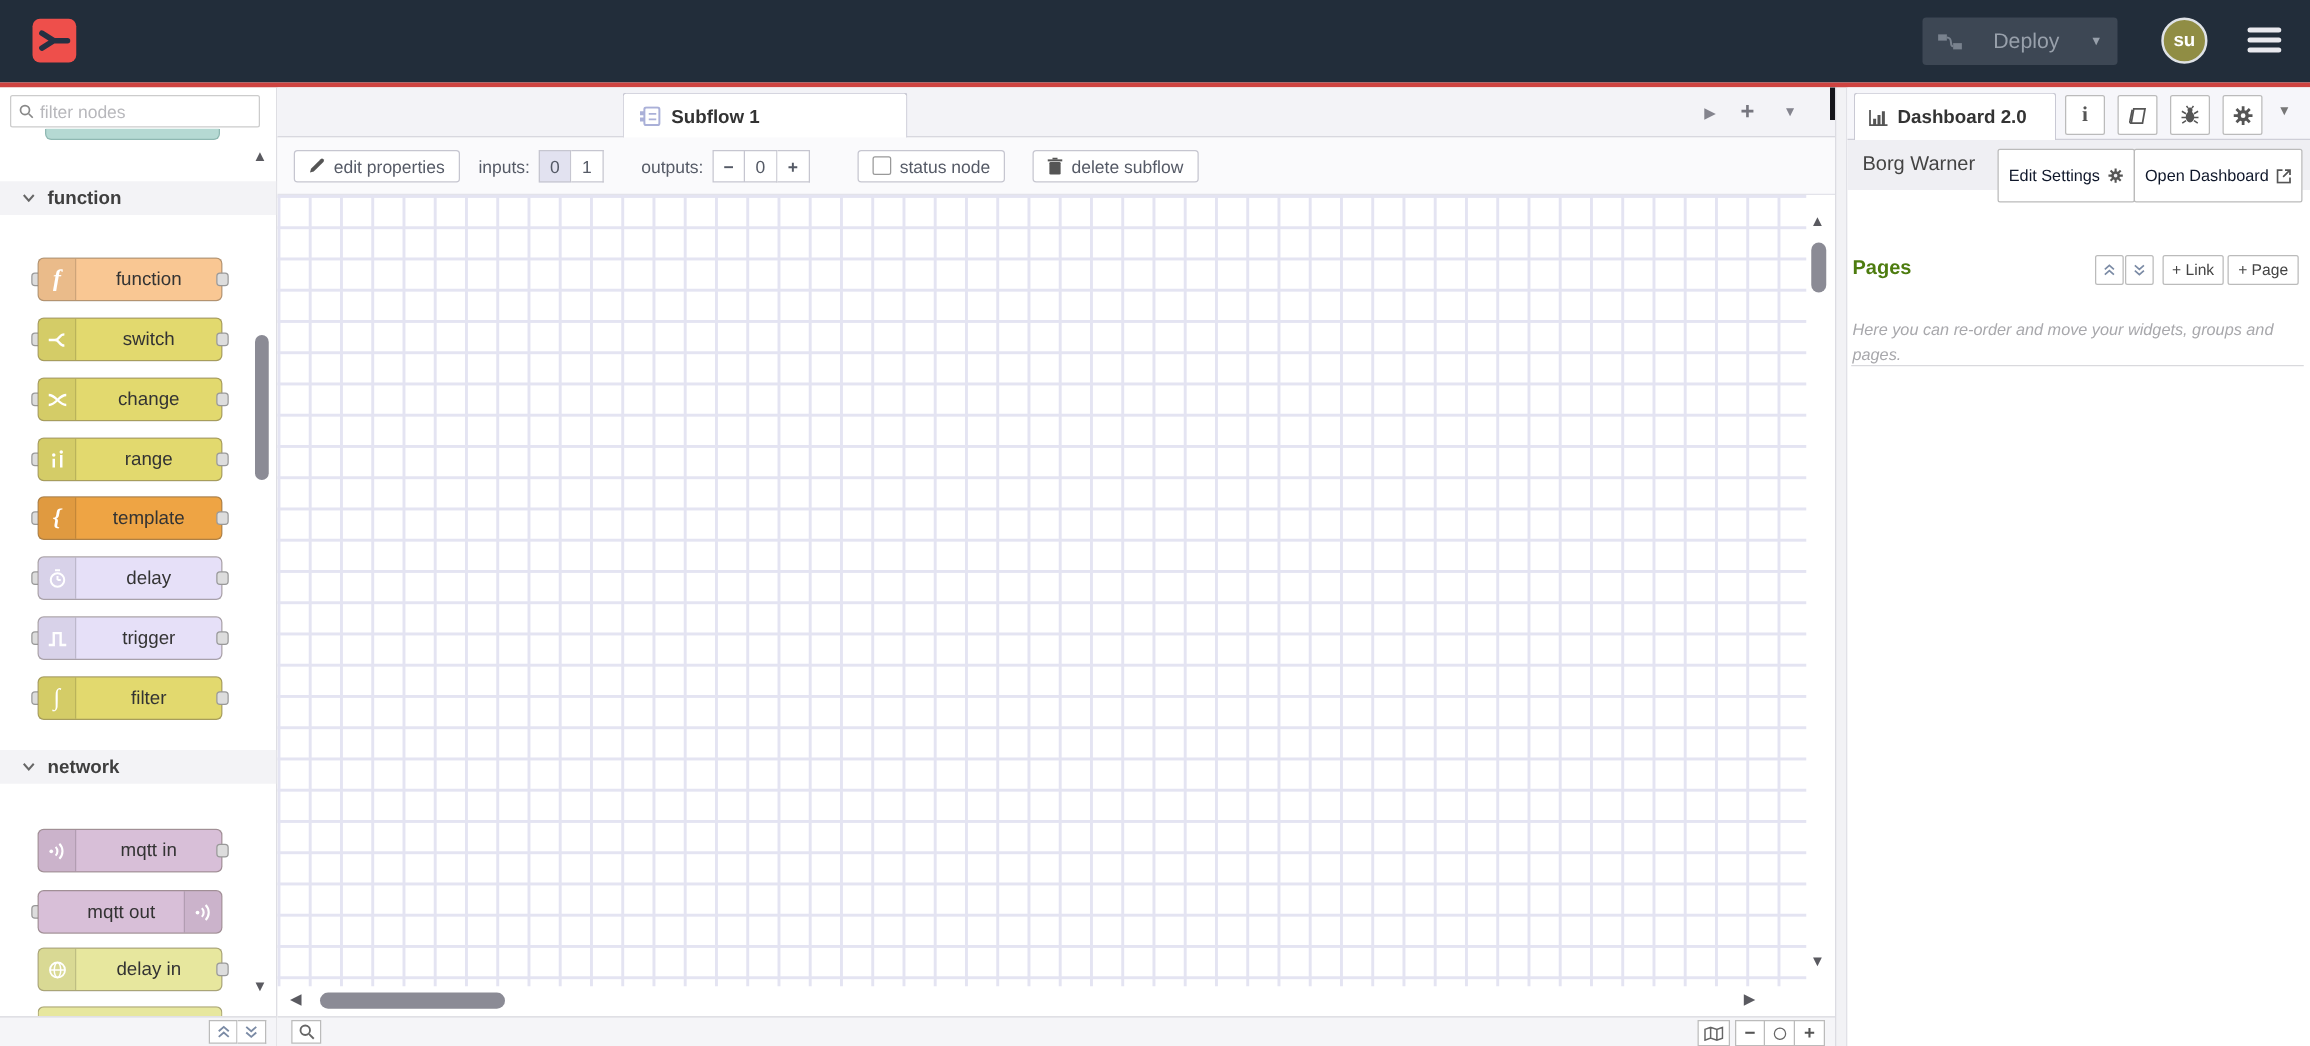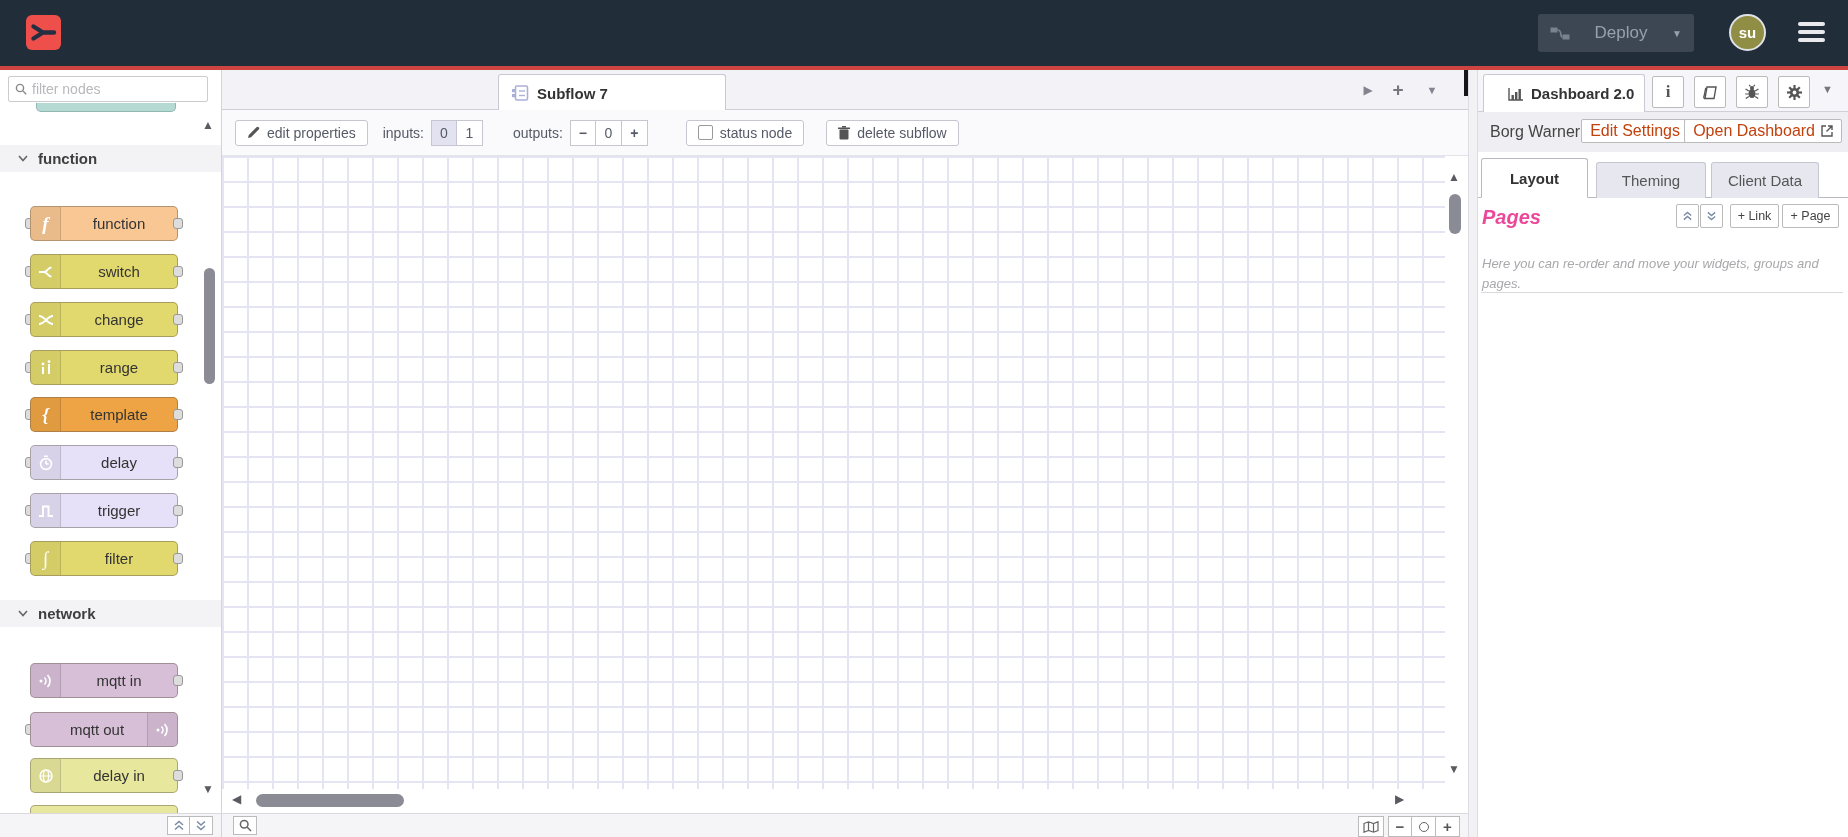--- a/index.html
+++ b/index.html
@@ -77,34 +77,34 @@
   .zoomgrp div + div { border-left:none; }
   .circle-glyph { width:10px; height:10px; border:1.5px solid #666; border-radius:50%; }
 
   
   #splitter { position:absolute; left:1468px; top:70px; width:10px; height:767px; background:#f2f2f5; border-left:1px solid #dcdce2; border-right:1px solid #dcdce2; }
 
   
   #sidebar { position:absolute; left:1478px; top:70px; width:370px; height:767px; background:#fff; }
   #sb-tabrow { position:absolute; left:0; top:0; width:100%; height:42px; background:#f6f6fa; border-bottom:1px solid #cfcfd8; }
   #sb-tab { position:absolute; left:5px; top:4px; width:162px; height:38px; background:#fff; border:1px solid #c9c9d4; border-bottom:none;
-            border-radius:3px 3px 0 0; display:flex; align-items:center; gap:7px; padding-left:24px; font-size:15px; font-weight:bold; color:#333; }
+            border-radius:3px 3px 0 0; display:flex; align-items:center; gap:7px; padding-left:11px; font-size:15px; font-weight:bold; color:#333; }
   .sb-ibtn { position:absolute; top:6px; width:32px; height:32px; background:#fff; border:1px solid #bbb; border-radius:2px;
              display:flex; align-items:center; justify-content:center; color:#555; }
   #borg-row { position:absolute; left:0; top:42px; width:100%; height:40px; background:#efeff3; }
   #borg-label { position:absolute; left:12px; top:0; height:40px; line-height:40px; font-size:16px; color:#444; }
-  .sm-btn { position:absolute; top:7px; height:24px; background:#fff; border:1px solid #bbb; border-radius:2px; display:flex; align-items:center;
-            justify-content:center; gap:6px; font-size:16px; color:#c2410c; padding:0 8px; }
+  .sm-btn { position:absolute; top:7px; height:43px; background:#fff; border:1px solid #bbb; border-radius:2px; display:flex; align-items:center;
+            justify-content:center; gap:6px; font-size:13px; color:#0f172a; padding:0 8px; }
   #sb-tabs { position:absolute; left:0; top:88px; width:100%; height:40px; border-bottom:1px solid #b9b9c2; }
   .sbtab { position:absolute; font-size:15px; display:flex; align-items:center; justify-content:center; }
   .sbtab.active { left:3px; top:0; width:107px; height:40px; background:#fff; border:1px solid #b9b9c2; border-bottom:1px solid #fff;
                   border-radius:3px 3px 0 0; font-weight:bold; color:#333; z-index:2; }
   .sbtab.t1 { left:118px; top:4px; width:110px; height:36px; background:#e7e7f0; border:1px solid #c6c6cf; border-bottom:none; border-radius:3px 3px 0 0; color:#555; }
   .sbtab.t2 { left:233px; top:4px; width:108px; height:36px; background:#e7e7f0; border:1px solid #c6c6cf; border-bottom:none; border-radius:3px 3px 0 0; color:#555; }
-  #pages-title { position:absolute; left:4px; top:136px; font-size:20px; font-weight:bold; color:#ec4899;font-style:italic; }
+  #pages-title { position:absolute; left:4px; top:136px; font-size:16px; font-weight:bold; color:#4d7c0f; }
   .pg-btn { position:absolute; top:134px; height:24px; background:#fff; border:1px solid #bbb; border-radius:2px;
             display:flex; align-items:center; justify-content:center; font-size:12.5px; color:#444; }
   #help-text { position:absolute; left:4px; top:184px; width:348px; font-style:italic; font-size:13px; color:#a8a8ac; line-height:1.55; }
   #sb-hr { position:absolute; left:3px; top:222px; width:362px; border-top:1px solid #d9d9dd; }
 
   svg { display:block; }
 </style>
 </head>
 <body>
 
@@ -312,21 +312,21 @@
 <div id="canvas">
   <div id="tabrow">
     <div id="tab-subflow">
       <svg width="18" height="16" viewBox="0 0 18 16">
         <rect x="4.5" y="1" width="12" height="14" rx="1.5" stroke="#aab0d8" stroke-width="1.6" fill="none"></rect>
         <rect x="1" y="4" width="4" height="3.2" fill="#aab0d8"></rect>
         <rect x="1" y="9" width="4" height="3.2" fill="#aab0d8"></rect>
         <line x1="8" y1="6" x2="14" y2="6" stroke="#aab0d8" stroke-width="1.4"></line>
         <line x1="8" y1="10.5" x2="14" y2="10.5" stroke="#aab0d8" stroke-width="1.4"></line>
       </svg>
-      <span>Subflow 7</span>
+      <span>Subflow 1</span>
     </div>
     <span class="tab-ctl" style="left:1136px; width:20px; font-size:12px">▶</span>
     <span class="tab-ctl" style="left:1166px; width:20px; font-size:19px; font-weight:bold; color:#76767f">+</span>
     <span class="tab-ctl" style="left:1200px; width:20px; font-size:11px">▼</span>
     <div id="cursor-bar"></div>
   </div>
 
   <div id="toolbar">
     <div class="tbtn" style="margin-right:15px">
       <svg width="13" height="13" viewBox="0 0 13 13">
@@ -452,25 +452,20 @@
     </div>
     <div class="sm-btn" style="right:6px">
       <span>Open Dashboard</span>
       <svg width="12" height="12" viewBox="0 0 12 12">
         <path d="M5 1 H1 V11 H11 V7" stroke="#555" stroke-width="1.4" fill="none"></path>
         <path d="M7 1 H11 V5 M11 1 L5.5 6.5" stroke="#555" stroke-width="1.4" fill="none"></path>
       </svg>
     </div>
   </div>
 
-  <div id="sb-tabs">
-    <div class="sbtab active">Layout</div>
-    <div class="sbtab t1">Theming</div>
-    <div class="sbtab t2">Client Data</div>
-  </div>
 
   <div id="pages-title">Pages</div>
   <div class="pg-btn" style="left:198px; width:23px">
     <svg width="11" height="10" viewBox="0 0 12 11">
         <path d="M2 5 L6 1.5 L10 5 M2 9.5 L6 6 L10 9.5" stroke="#7b8ba5" stroke-width="1.5" fill="none"></path>
       </svg>
   </div>
   <div class="pg-btn" style="left:222px; width:23px">
     <svg width="11" height="10" viewBox="0 0 12 11">
         <path d="M2 1.5 L6 5 L10 1.5 M2 6 L6 9.5 L10 6" stroke="#7b8ba5" stroke-width="1.5" fill="none"></path>

